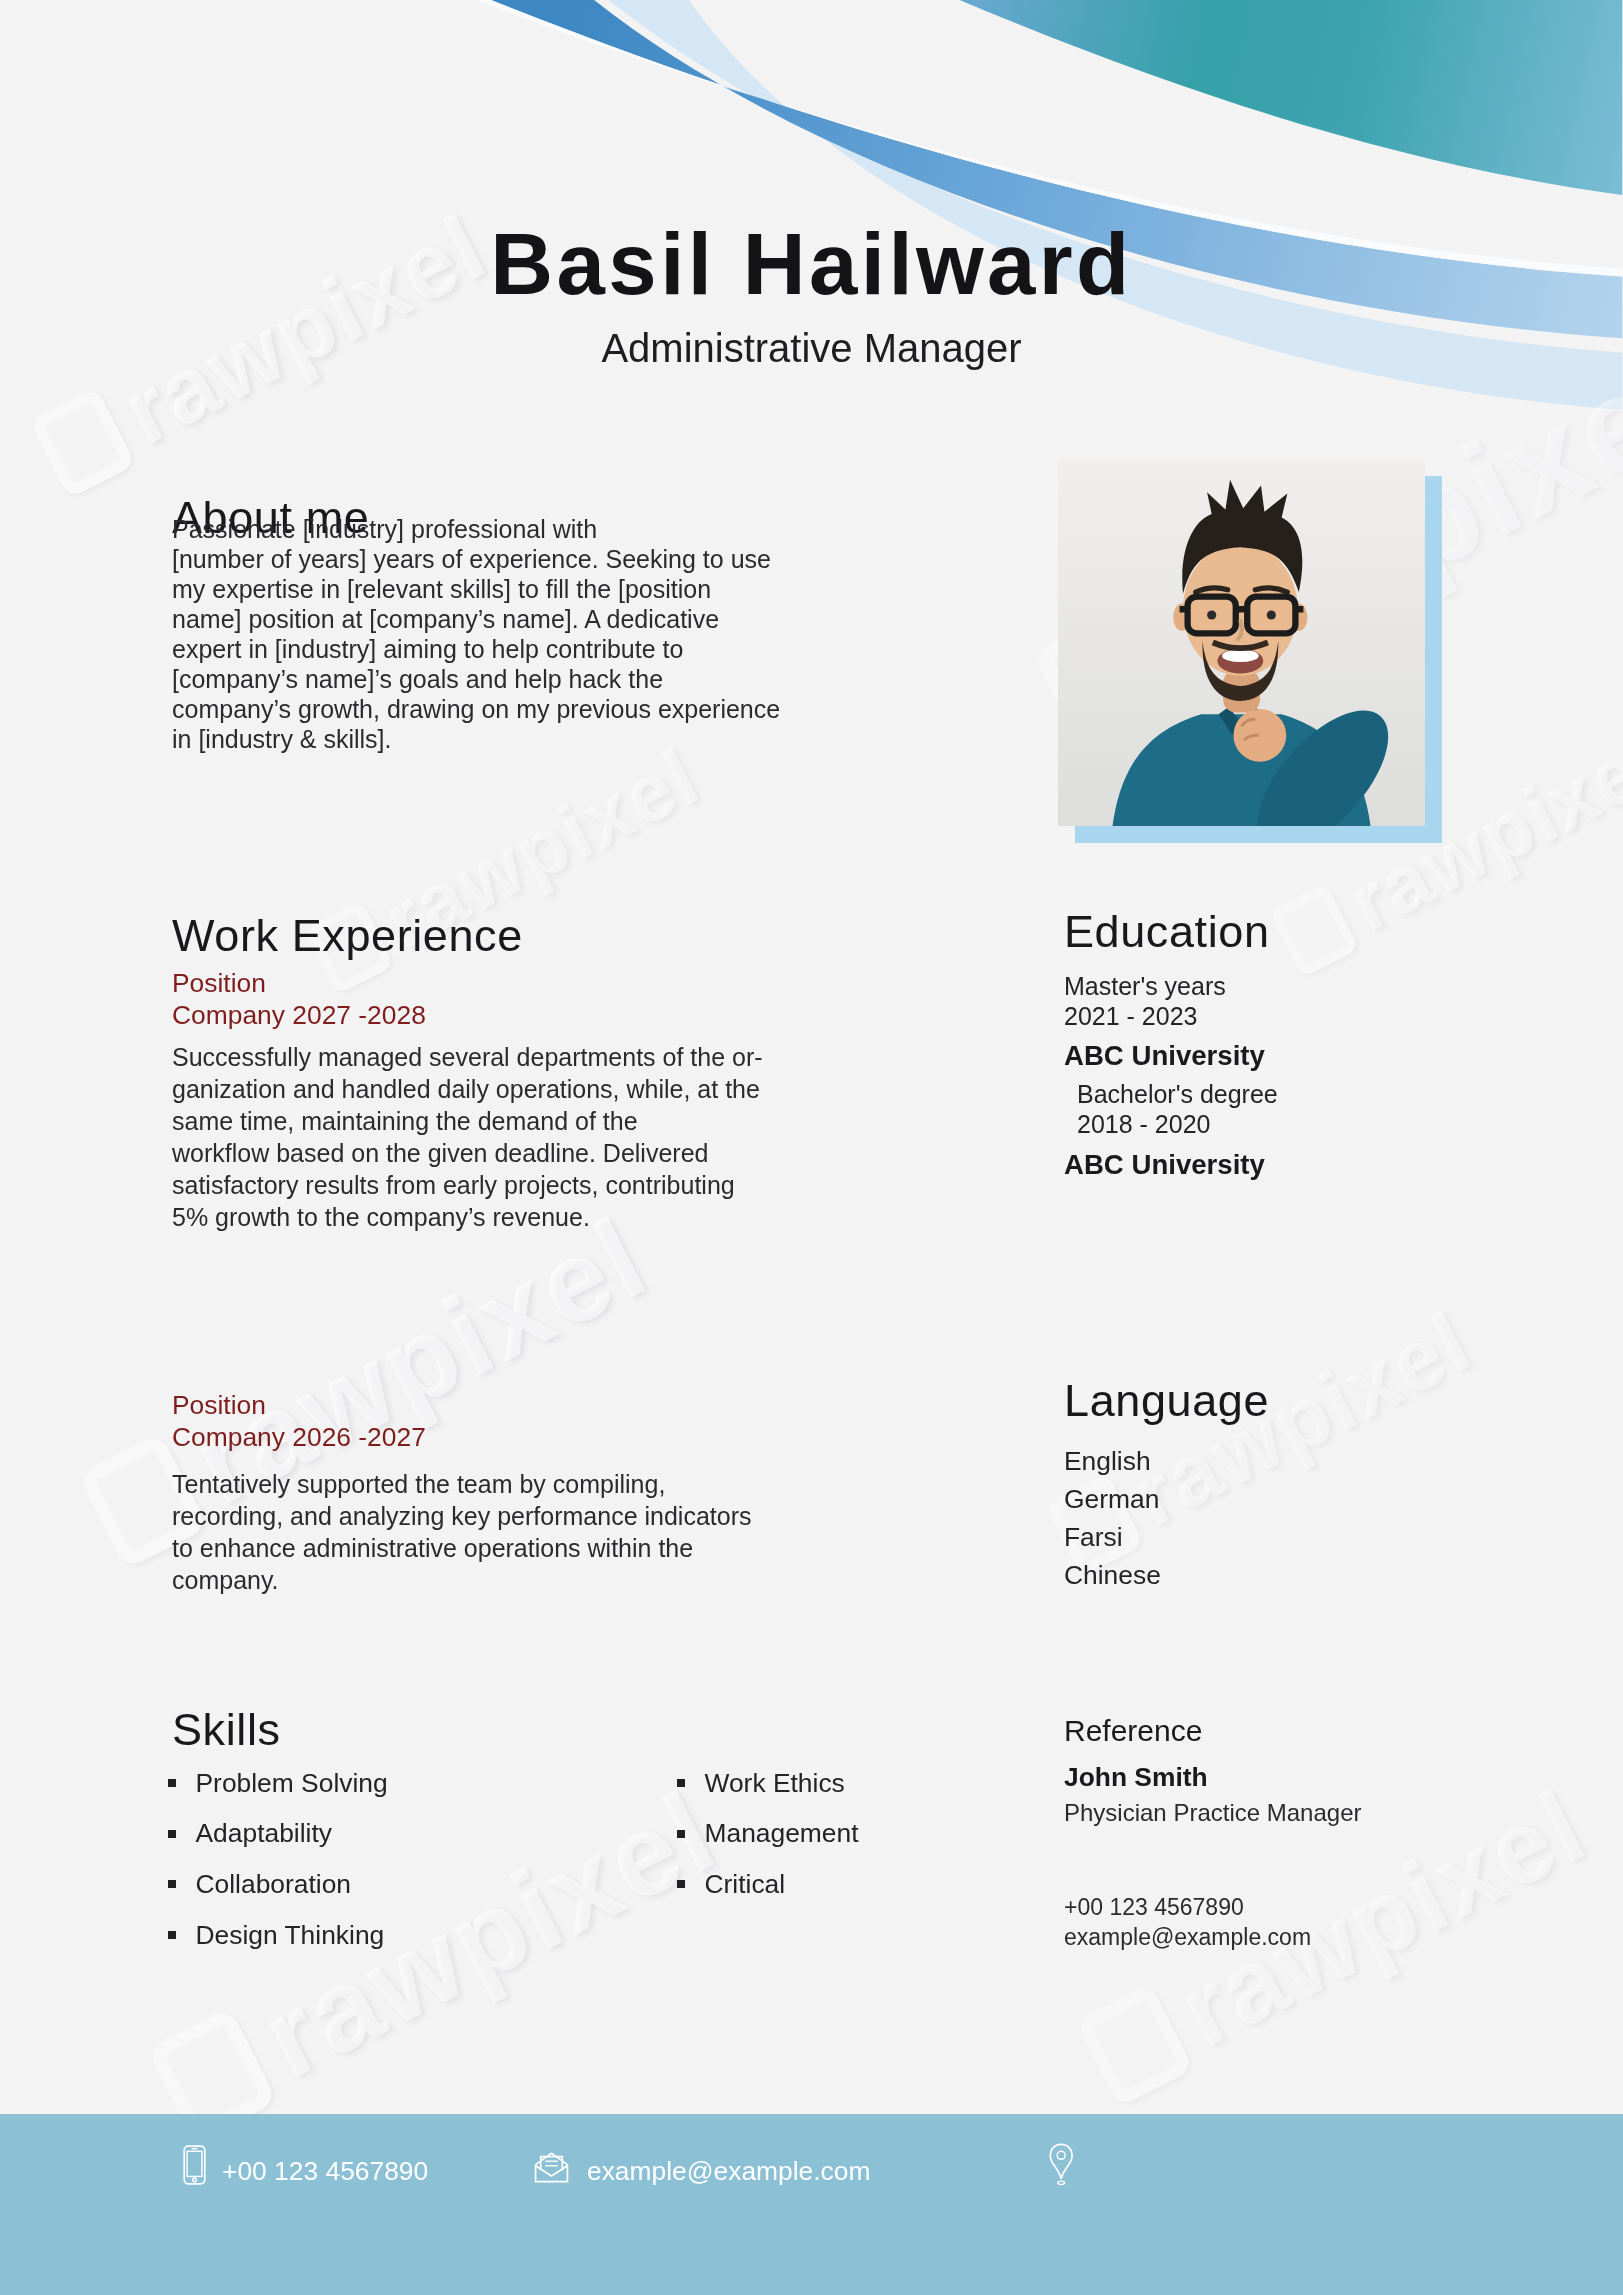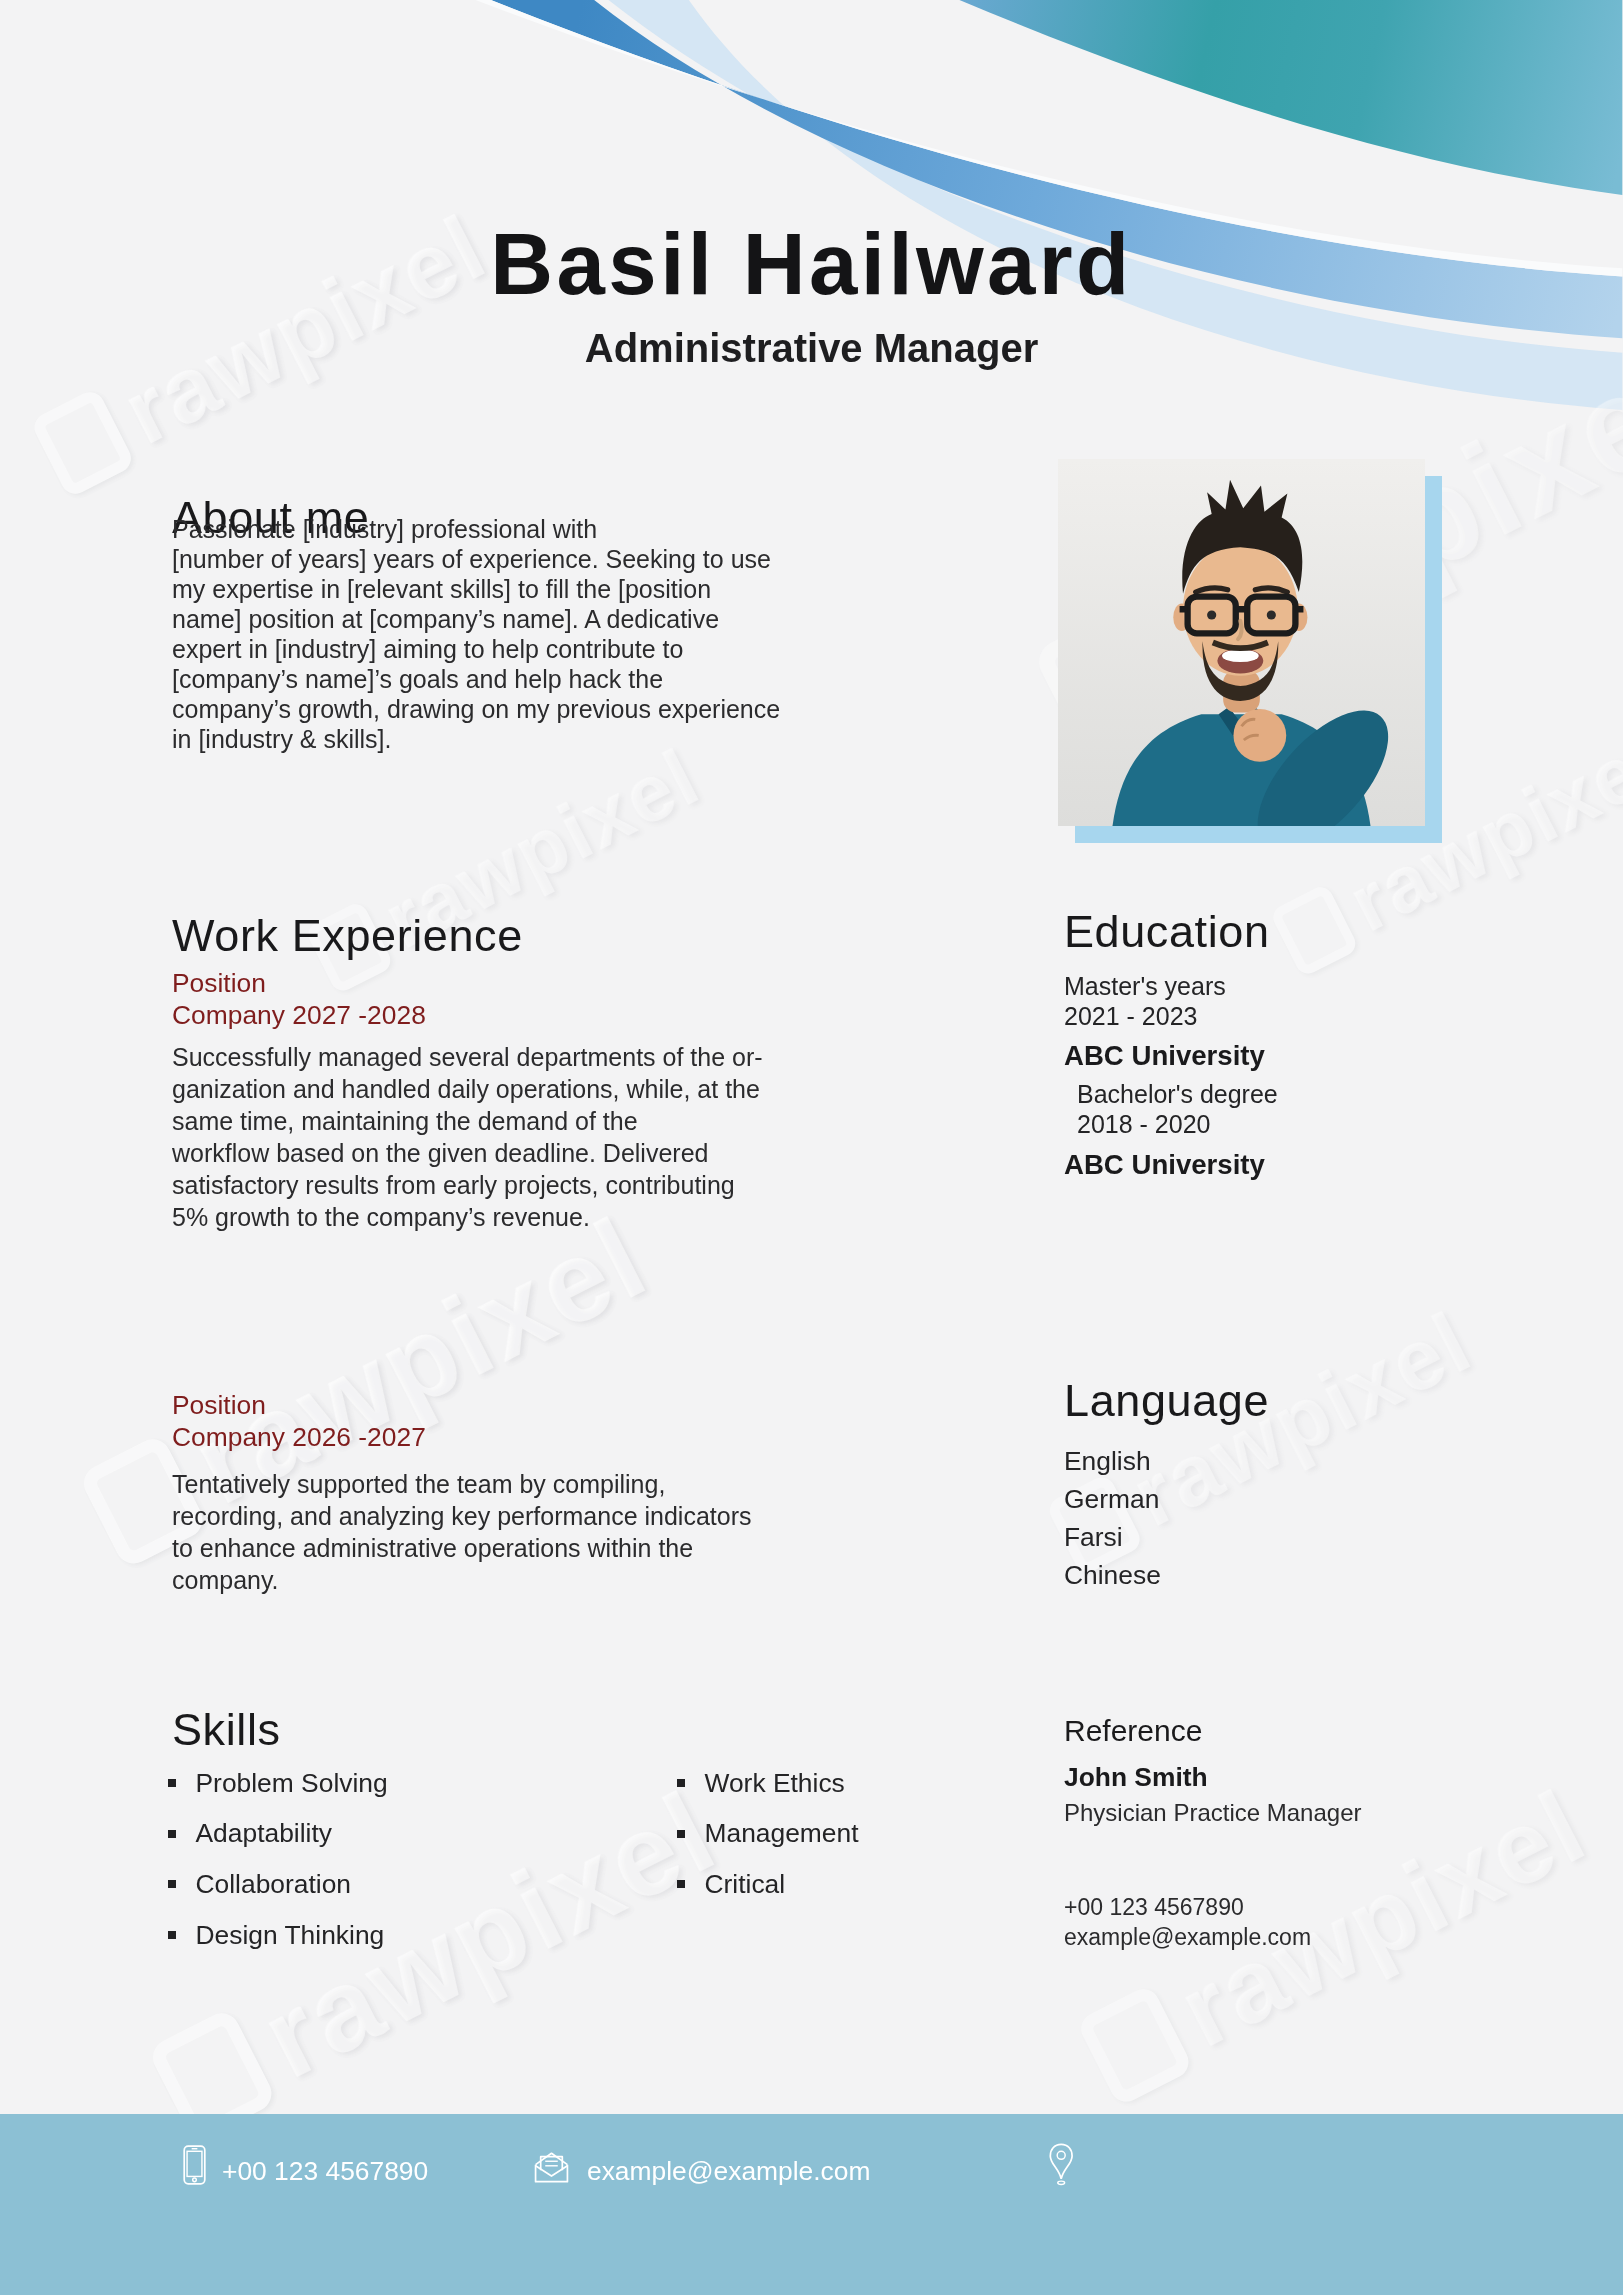--- a/index.html
+++ b/index.html
@@ -16,21 +16,21 @@
       color:rgba(255,255,255,0.55);transform:rotate(-27deg);letter-spacing:0.03em;
       text-shadow:2.3px 3.4px 5.2px rgba(110,115,125,0.16),-0.6px -0.6px 1.1px rgba(255,255,255,0.65);
       pointer-events:none;user-select:none;}
   .wm::before{content:"";display:inline-block;width:0.58em;height:0.70em;
       border:0.12em solid rgba(255,255,255,0.6);border-radius:0.16em;
       box-shadow:1.7px 2.9px 4px rgba(110,115,125,0.12);}
 
   
   .name{left:0;right:0;top:214px;text-align:center;font-size:87px;font-weight:700;
         letter-spacing:3.4px;color:#141416;}
-  .subtitle{left:0;right:0;top:326px;text-align:center;font-size:40px;font-weight:700;color:#1e1e20;}
+  .subtitle{left:0;right:0;top:326px;text-align:center;font-size:40px;font-weight:400;color:#1e1e20;}
 
   
   .h2{font-size:45px;font-weight:400;color:#19191b;letter-spacing:0.6px;}
 
   
   .about-h{left:172px;top:453px;margin-top:39px;}
   .about-p{left:172px;top:514px;width:861px;font-size:25px;line-height:30px;color:#2b2b2d;}
   .we-h{left:172px;top:910px;}
   .job-pos{font-size:26.4px;line-height:32px;color:#7f1d1d;}
   .job1-pos{left:172px;top:967px;}

